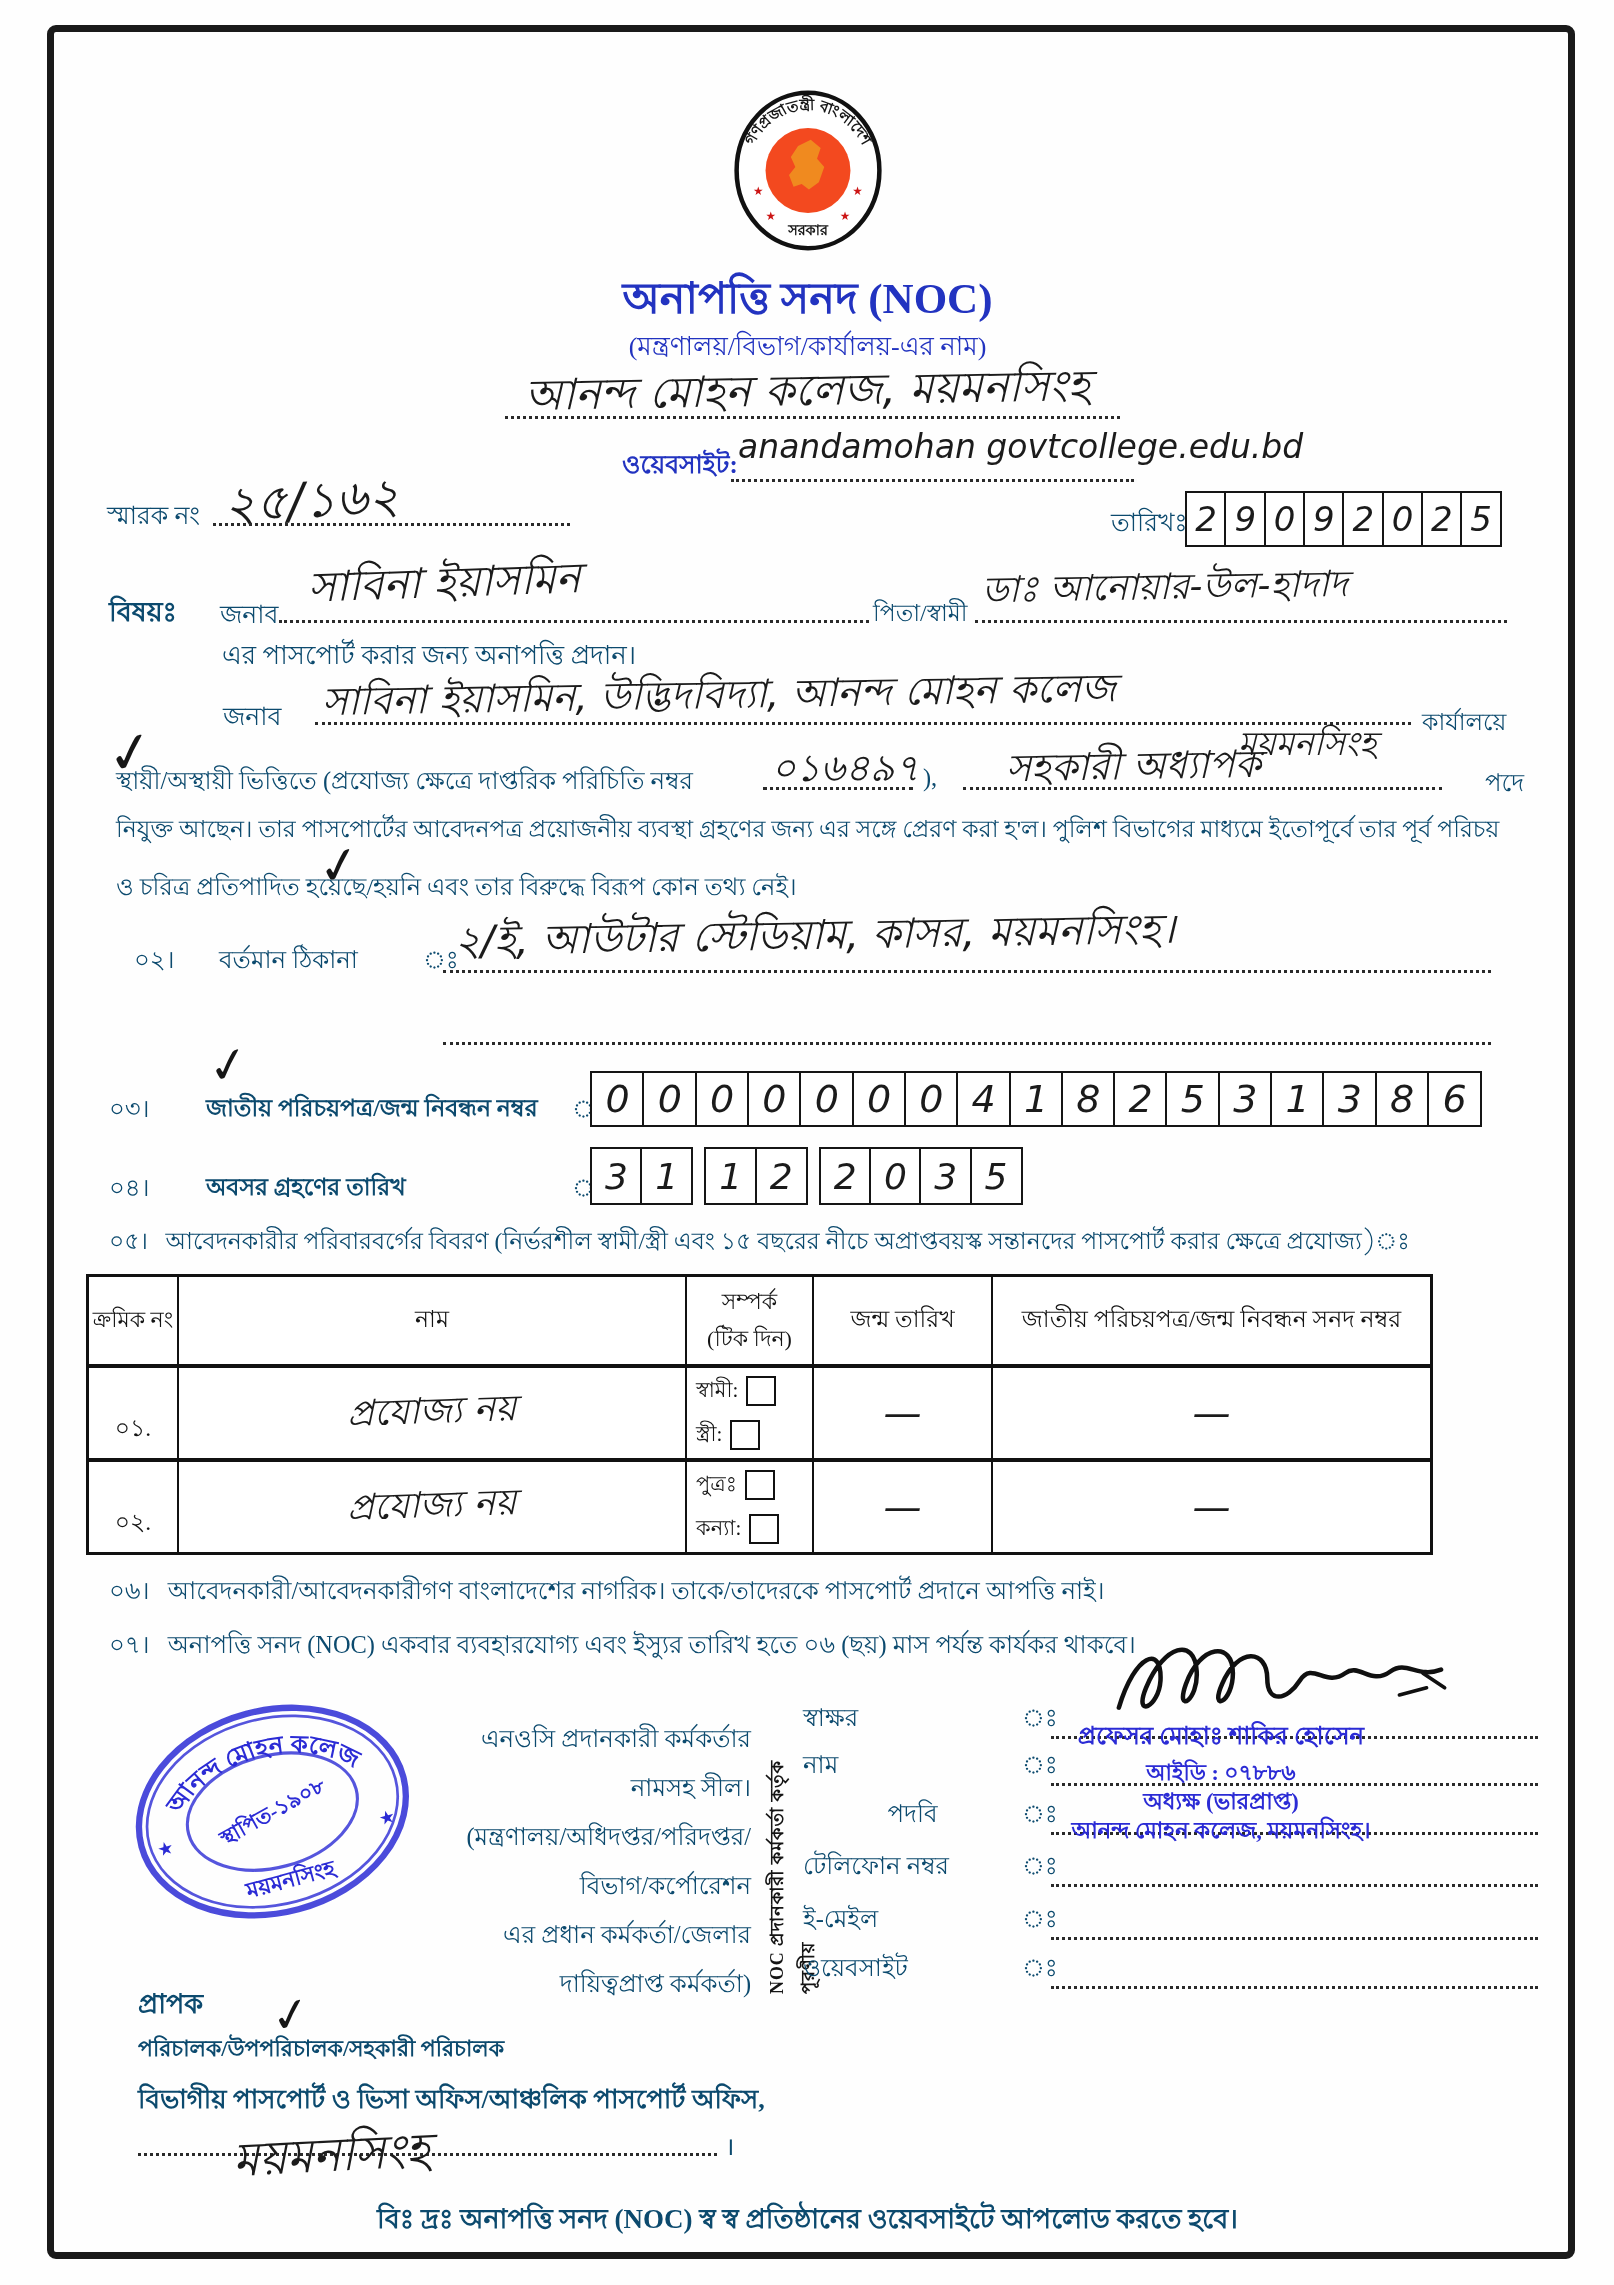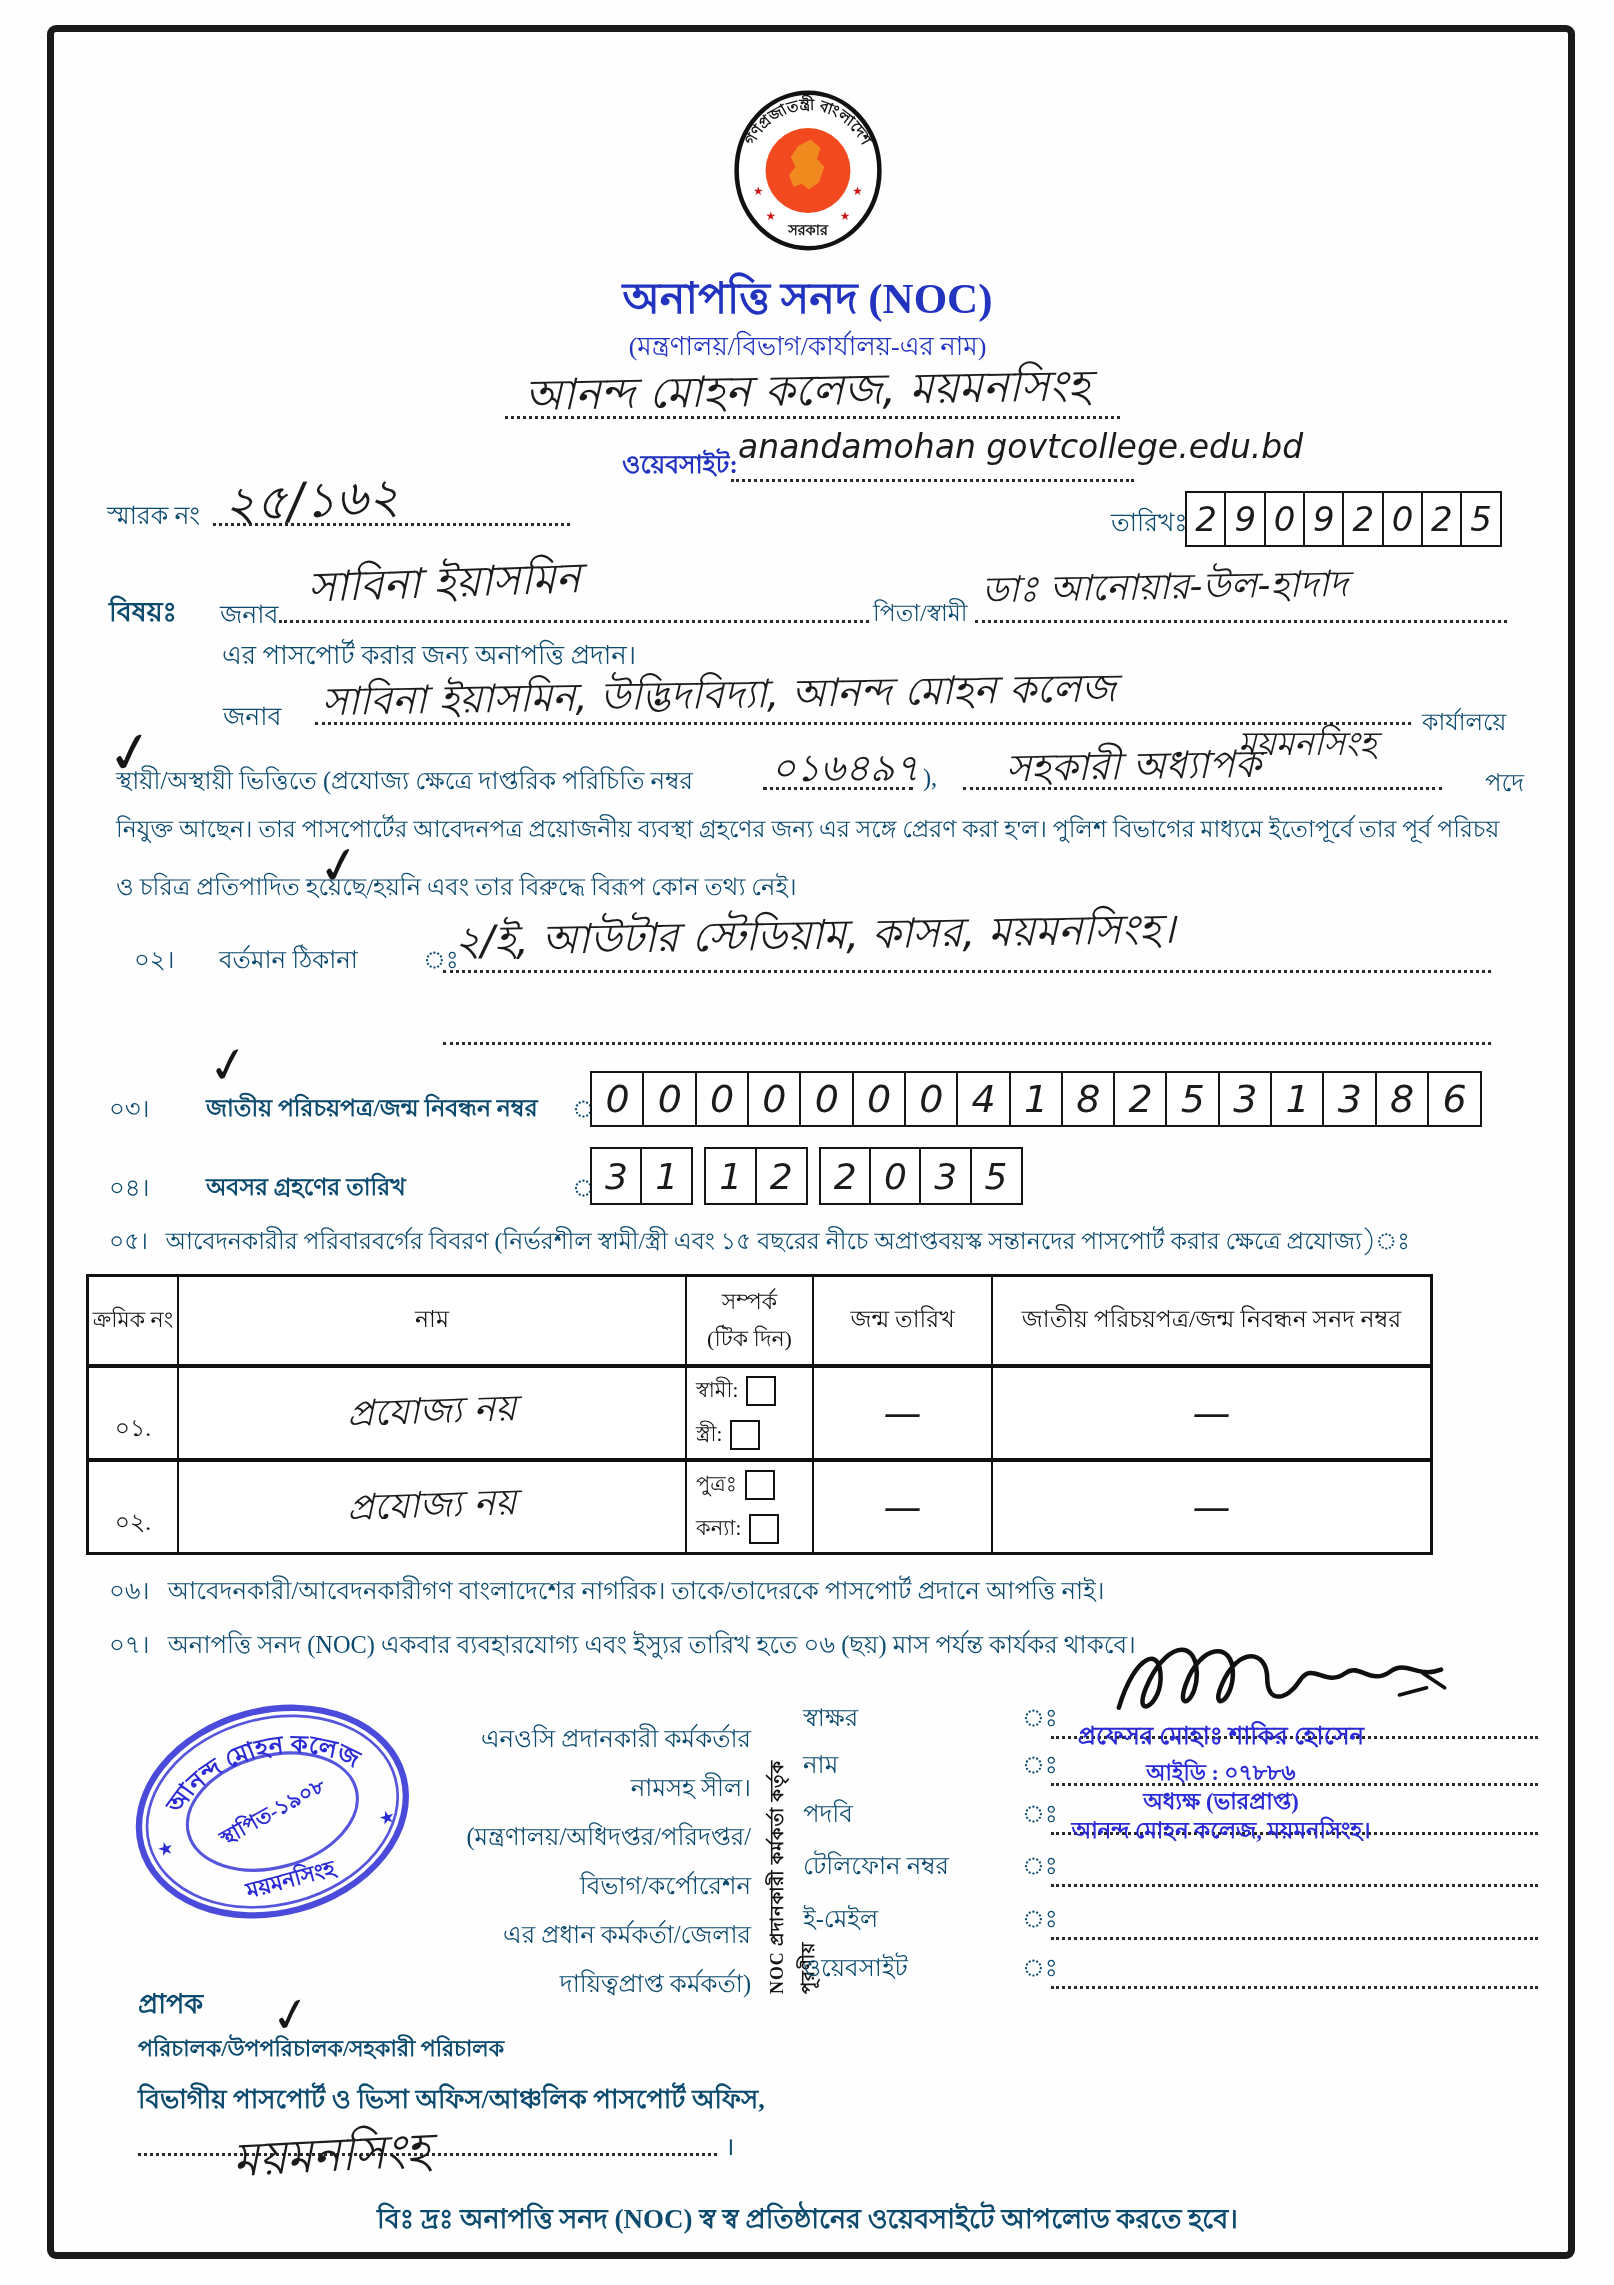--- a/index.html
+++ b/index.html
@@ -337,21 +337,21 @@
   <div class="field" style="top:1699px;">
     <span class="flabel pr">স্বাক্ষর</span>
     <span class="fcolon pr">ঃ</span>
     <span class="fdots"></span>
   </div>
   <div class="field" style="top:1746px;">
     <span class="flabel pr">নাম</span>
     <span class="fcolon pr">ঃ</span>
     <span class="fdots"></span>
   </div>
-  <div class="field" style="top:1795px;">
+  <div class="field" style="top:1795px;text-align:center;">
     <span class="flabel pr">পদবি</span>
     <span class="fcolon pr">ঃ</span>
     <span class="fdots"></span>
   </div>
   <div class="field" style="top:1847px;">
     <span class="flabel pr">টেলিফোন নম্বর</span>
     <span class="fcolon pr">ঃ</span>
     <span class="fdots"></span>
   </div>
   <div class="field" style="top:1900px;">

